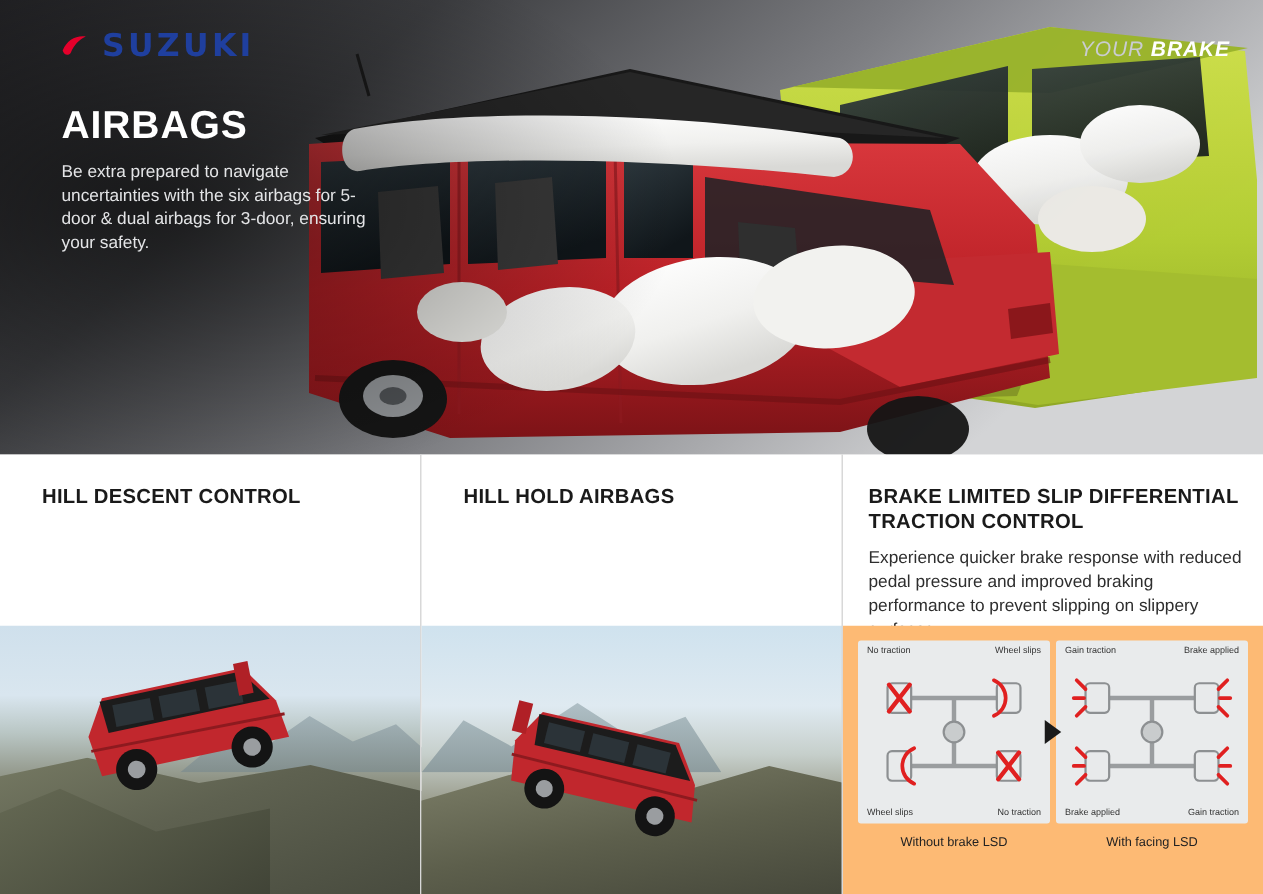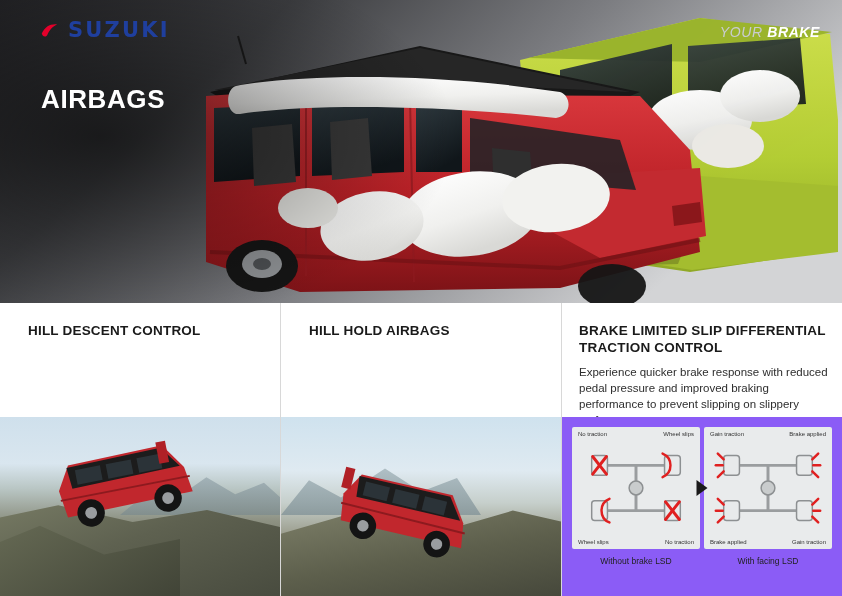--- a/index.html
+++ b/index.html
@@ -59,21 +59,21 @@
     font-weight: bold;
   }
   .your-gear .your {
     color: #c9ccd1;
     font-weight: normal;
     margin-left: 12px;
   }
 
   .hero-copy {
     position: absolute;
-    left: 41px; top: 84px;
+    left: 41px; top: 68px;
     width: 205px;
     z-index: 5;
   }
   .hero-title {
     color: #ffffff;
     font-size: 26px;
     font-weight: bold;
     letter-spacing: 0.6px;
     margin-bottom: 9px;
   }
@@ -175,21 +175,21 @@
   .p2-ground {
     position: absolute; left: -10px; bottom: -16px;
     width: 310px; height: 130px;
     background: linear-gradient(170deg,#8a8c74 0%,#5d5f4c 55%,#3f4136 100%);
     clip-path: polygon(0% 42%, 26% 24%, 52% 40%, 78% 22%, 100% 34%, 100% 100%, 0% 100%);
   }
 
   
   .blsd {
     position: absolute; inset: 0;
-    background: #8b5cf6;
+    background: #fdba74;
     padding: 10px 10px 0 10px;
   }
   .blsd-inner {
     position: relative;
     width: 100%; height: 122px;
     display: flex;
     gap: 4px;
   }
   .blsd-panel {
     position: relative;
@@ -339,20 +339,21 @@
       <span class="brand-name">SUZUKI</span>
     </div>
 
     <div class="your-gear">
       <span class="your">YOUR</span>
       <span class="gear">BRAKE</span>
     </div>
 
     <div class="hero-copy">
       <div class="hero-title">AIRBAGS</div>
+      <div class="hero-text">Be extra prepared to navigate uncertainties with the six airbags for 5-door &amp; dual airbags for 3-door, ensuring your safety.</div>
     </div>
   </div>
 
   <div class="features">
 
     <div class="col col-1">
       <div class="col-head">
         <div class="col-title">HILL DESCENT CONTROL</div>
       </div>
       <div class="col-media">

